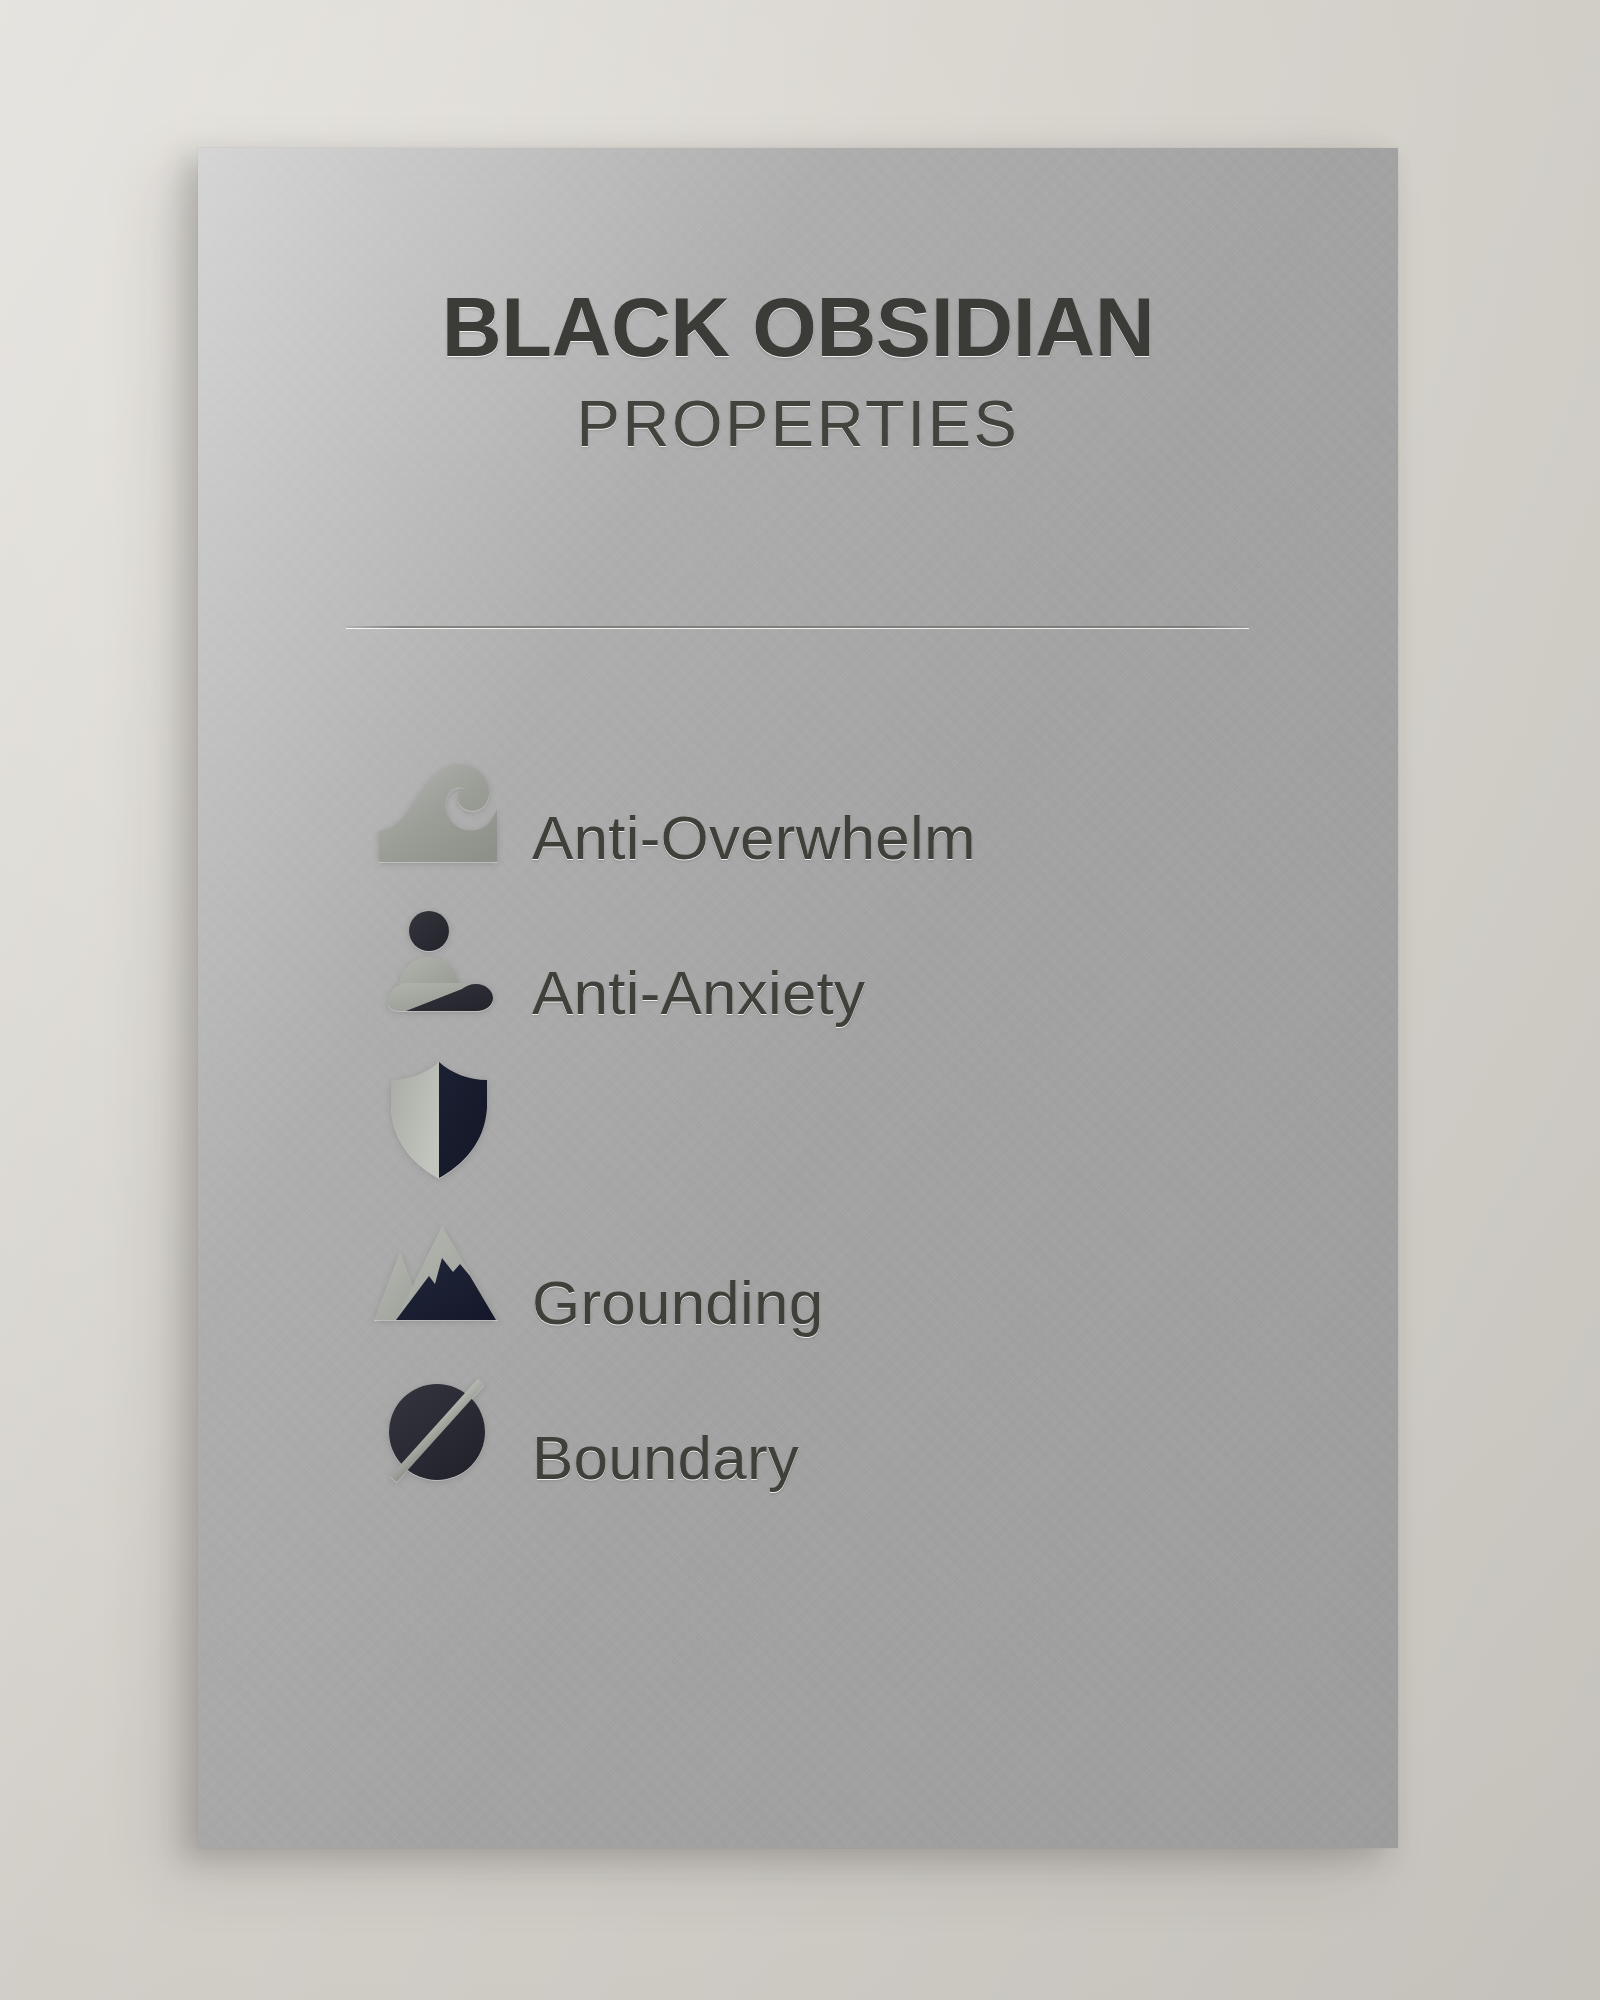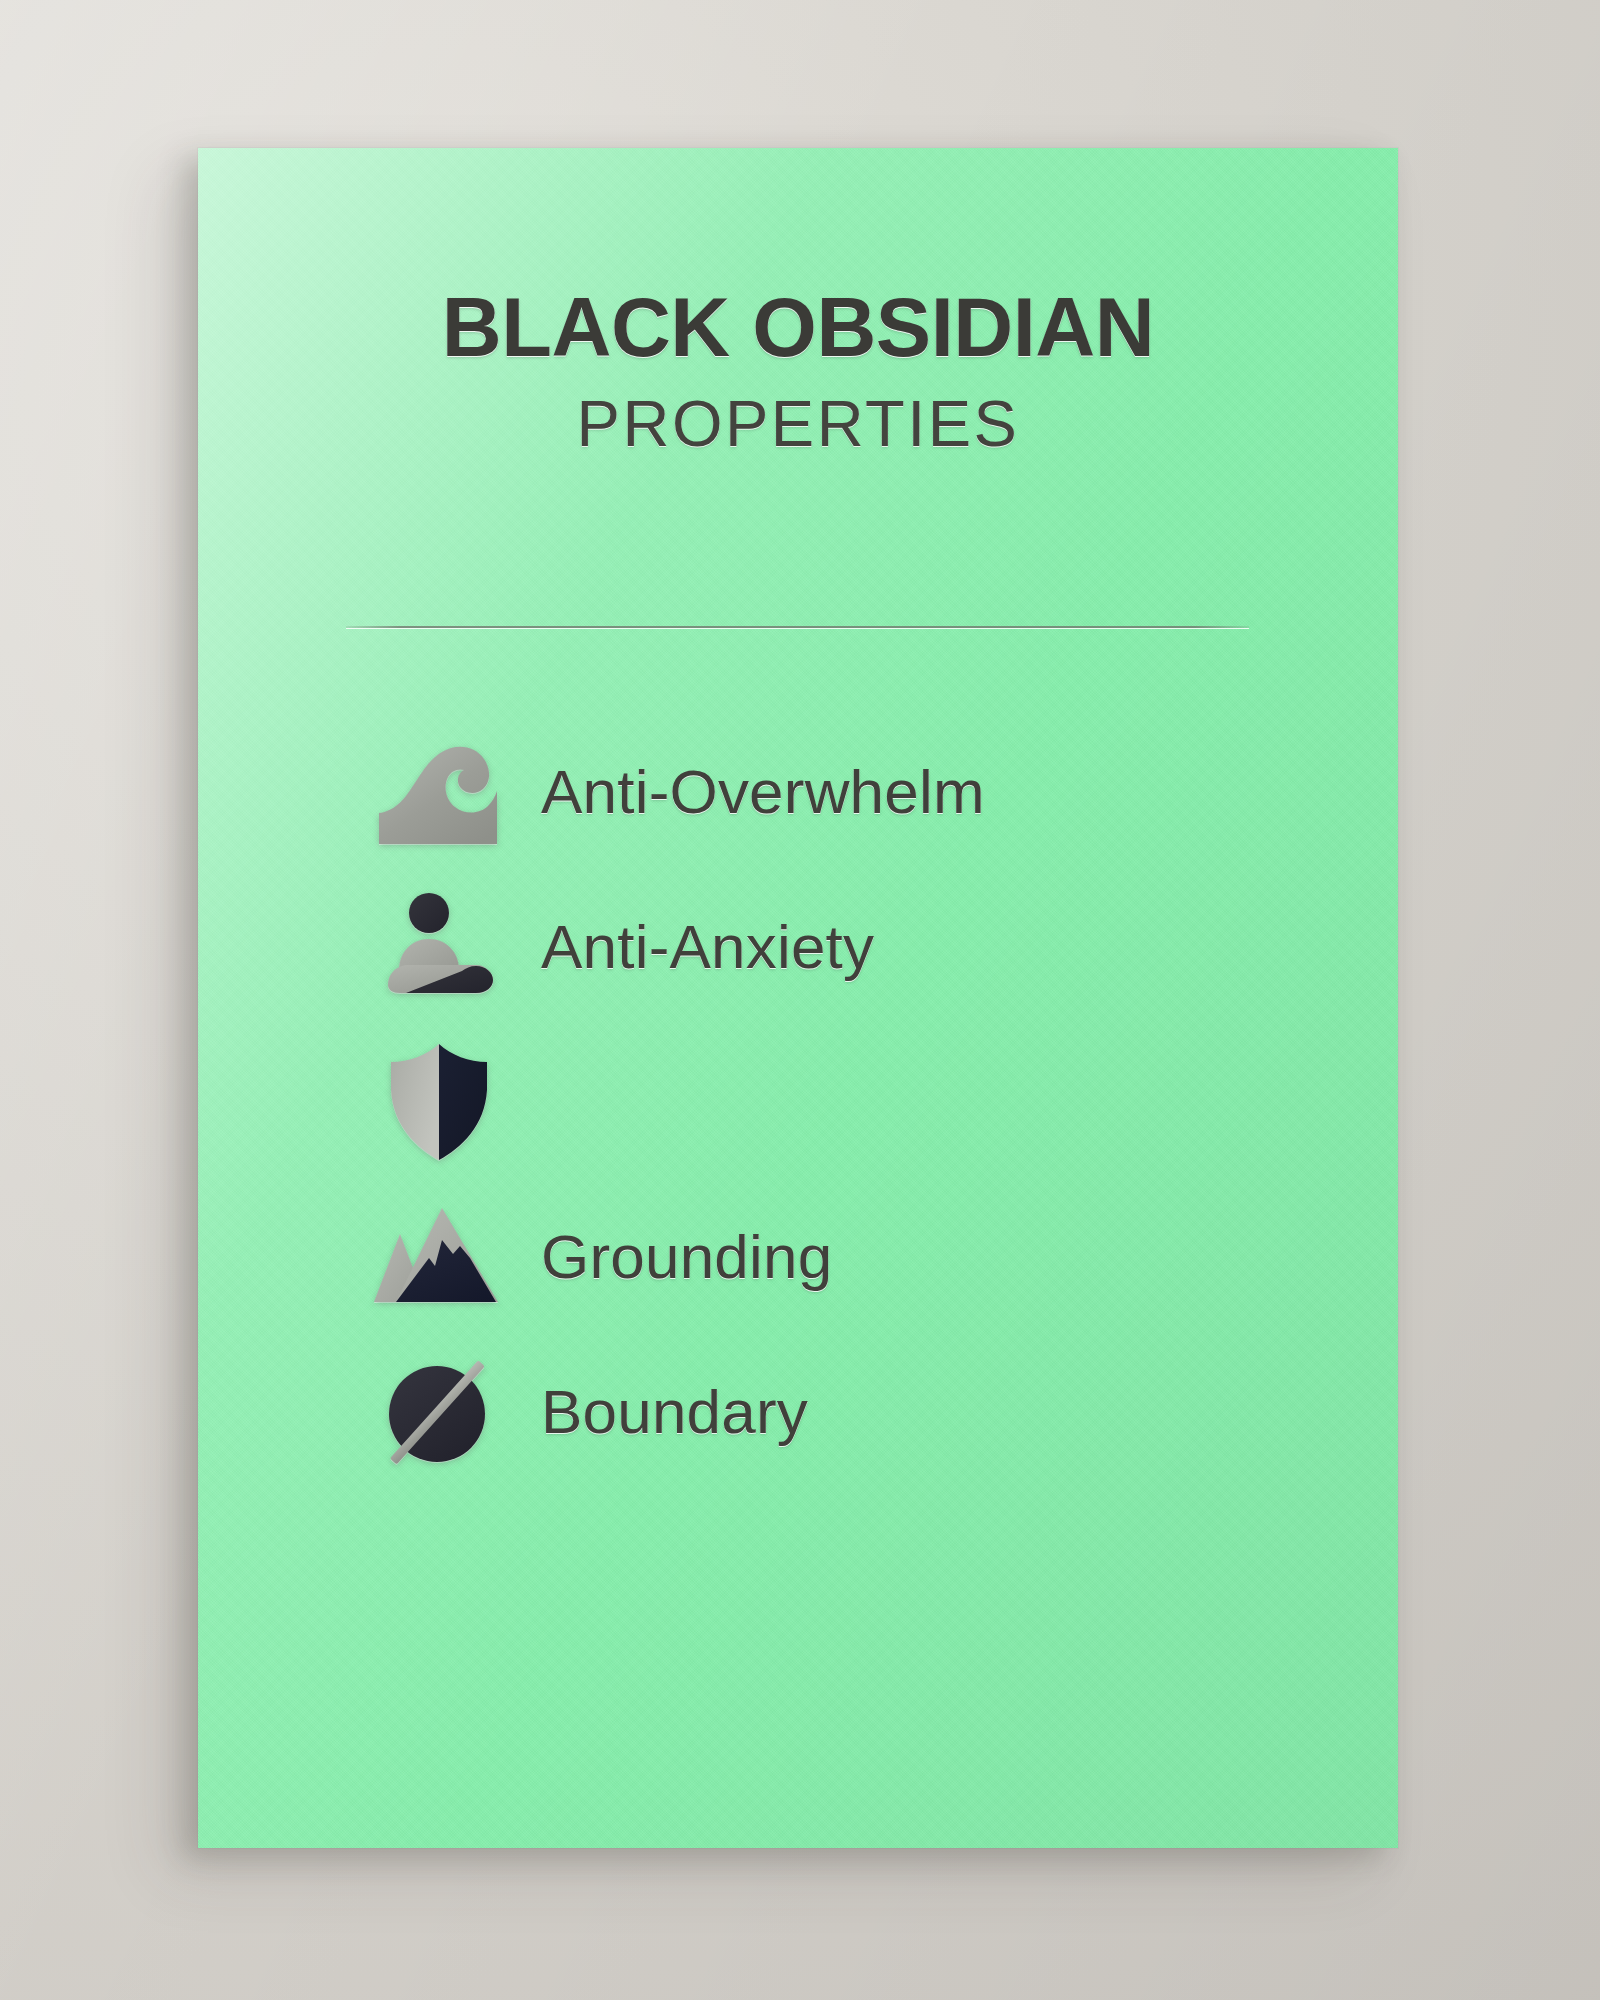--- a/index.html
+++ b/index.html
@@ -28,21 +28,21 @@
     pointer-events: none;
   }
 
   
   #poster {
     position: absolute;
     left: 198px;
     top: 148px;
     width: 1200px;
     height: 1700px;
-    background: #86efac;
+    background: #a3a3a3;
     box-shadow:
       -14px 10px 26px rgba(60,57,52,0.22),
       -34px 26px 60px rgba(60,57,52,0.13),
       0 0 0 1px rgba(0,0,0,0.025);
   }
   
   #poster::before {
     content: "";
     position: absolute;
     inset: 0;
@@ -107,23 +107,22 @@
 
   
   #list {
     position: absolute;
     left: 148px;
     top: 566px;
     width: 910px;
   }
   .row {
     display: flex;
-    align-items: center;
+    align-items: flex-end;
     height: 155px;
-    gap: 9px;
   }
   .icon-cell {
     width: 186px;
     min-width: 186px;
     height: 118px;
     display: flex;
     align-items: center;
     justify-content: center;
   }
   .icon-cell svg {

